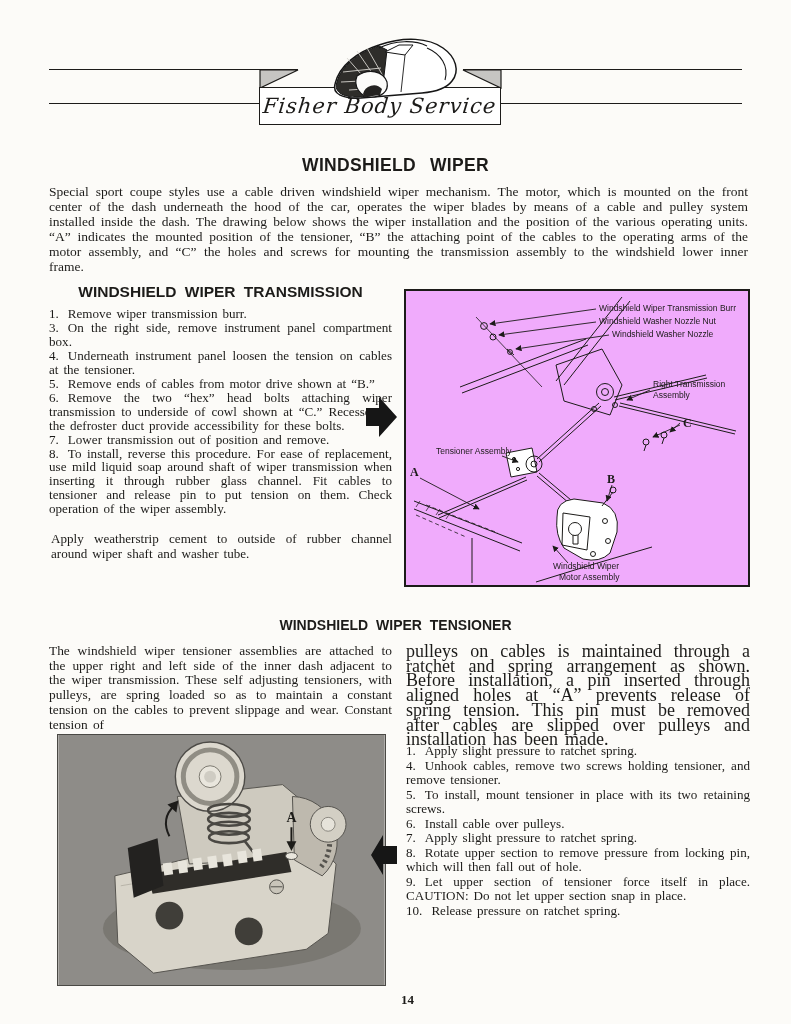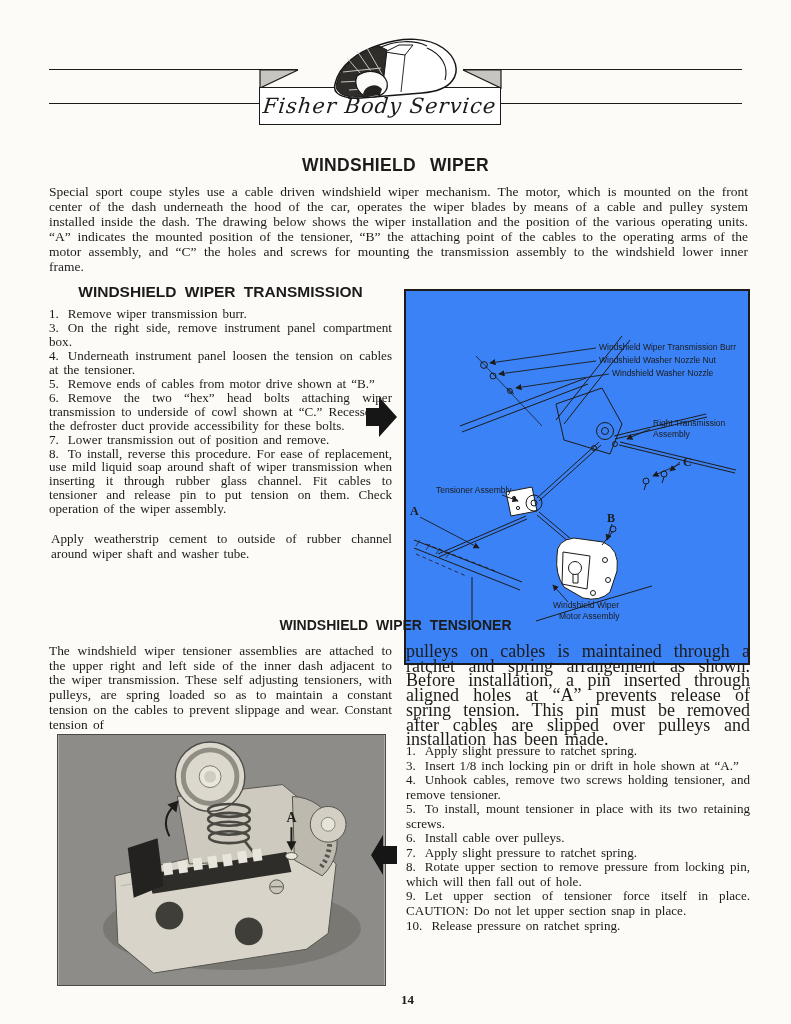--- a/index.html
+++ b/index.html
@@ -16,22 +16,22 @@
               font-family:"Liberation Sans",sans-serif;font-weight:bold;font-size:17.5px;
               word-spacing:9px;letter-spacing:.3px;}
   .intro{position:absolute;top:184px;left:49px;width:699px;font-size:13.5px;line-height:15px;
          text-align:justify;word-spacing:.15em;}
   .col-left{position:absolute;left:49px;top:283px;width:343px;}
   .col-heading{font-family:"Liberation Sans",sans-serif;font-weight:bold;font-size:15.5px;
                text-align:center;word-spacing:4px;margin:0 0 6px 0;}
   .step{margin:0;font-size:13.1px;line-height:13.95px;text-align:justify;word-spacing:.13em;}
   .step-num{padding-right:9px;}
   .note{margin:16px 0 0 2px;font-size:13.1px;line-height:14.2px;text-align:justify;word-spacing:.13em;}
-  .figure-box{position:absolute;left:404px;top:289px;width:346px;height:376px;border:2px solid #1c1b19;
-              background:#3b82f6;box-sizing:border-box;}
+  .figure-box{position:absolute;left:404px;top:289px;width:346px;height:298px;border:2px solid #1c1b19;
+              background:#f0abfc;box-sizing:border-box;}
   .figure-box svg{display:block;width:100%;height:100%;}
   .tensioner-title{position:absolute;top:617px;left:0;width:100%;text-align:center;
                    font-family:"Liberation Sans",sans-serif;font-weight:bold;font-size:14px;word-spacing:4px;}
   .tens-left{position:absolute;left:49px;top:644px;width:343px;font-size:13.4px;line-height:14.7px;
              text-align:justify;word-spacing:.14em;}
   .tens-right{position:absolute;left:406px;top:644px;width:344px;font-size:18px;line-height:14.7px;
               text-align:justify;word-spacing:.14em;}
   .photo{position:absolute;left:57px;top:734px;width:329px;height:252px;border:1px solid #4a4945;box-sizing:border-box;}
   .photo svg{display:block;width:100%;height:100%;}
   .tens-steps{position:absolute;left:406px;top:744px;width:344px;}
@@ -250,21 +250,20 @@
 
   <svg class="margin-arrow" style="left:371px;top:833px;" width="26" height="44" viewBox="0 0 26 44">
     <path d="M26,13 L12,13 L12,2 L0,22 L12,42 L12,31 L26,31 Z" fill="#161616"></path>
   </svg>
 
   <div class="tens-steps">
 
       <p class="step"><span class="step-num">1.</span><span class="step-text">Apply slight pressure to ratchet spring.</span></p>
 
 
-      <p class="step"><span class="step-num">3.</span><span class="step-text">Insert 1/8 inch locking pin or drift in hole shown at “A.”</span></p>
 
       <p class="step"><span class="step-num">4.</span><span class="step-text">Unhook cables, remove two screws holding tensioner, and remove tensioner.</span></p>
 
       <p class="step"><span class="step-num">5.</span><span class="step-text">To install, mount tensioner in place with its two retaining screws.</span></p>
 
       <p class="step"><span class="step-num">6.</span><span class="step-text">Install cable over pulleys.</span></p>
 
       <p class="step"><span class="step-num">7.</span><span class="step-text">Apply slight pressure to ratchet spring.</span></p>
 
       <p class="step"><span class="step-num">8.</span><span class="step-text">Rotate upper section to remove pressure from locking pin, which will then fall out of hole.</span></p>

